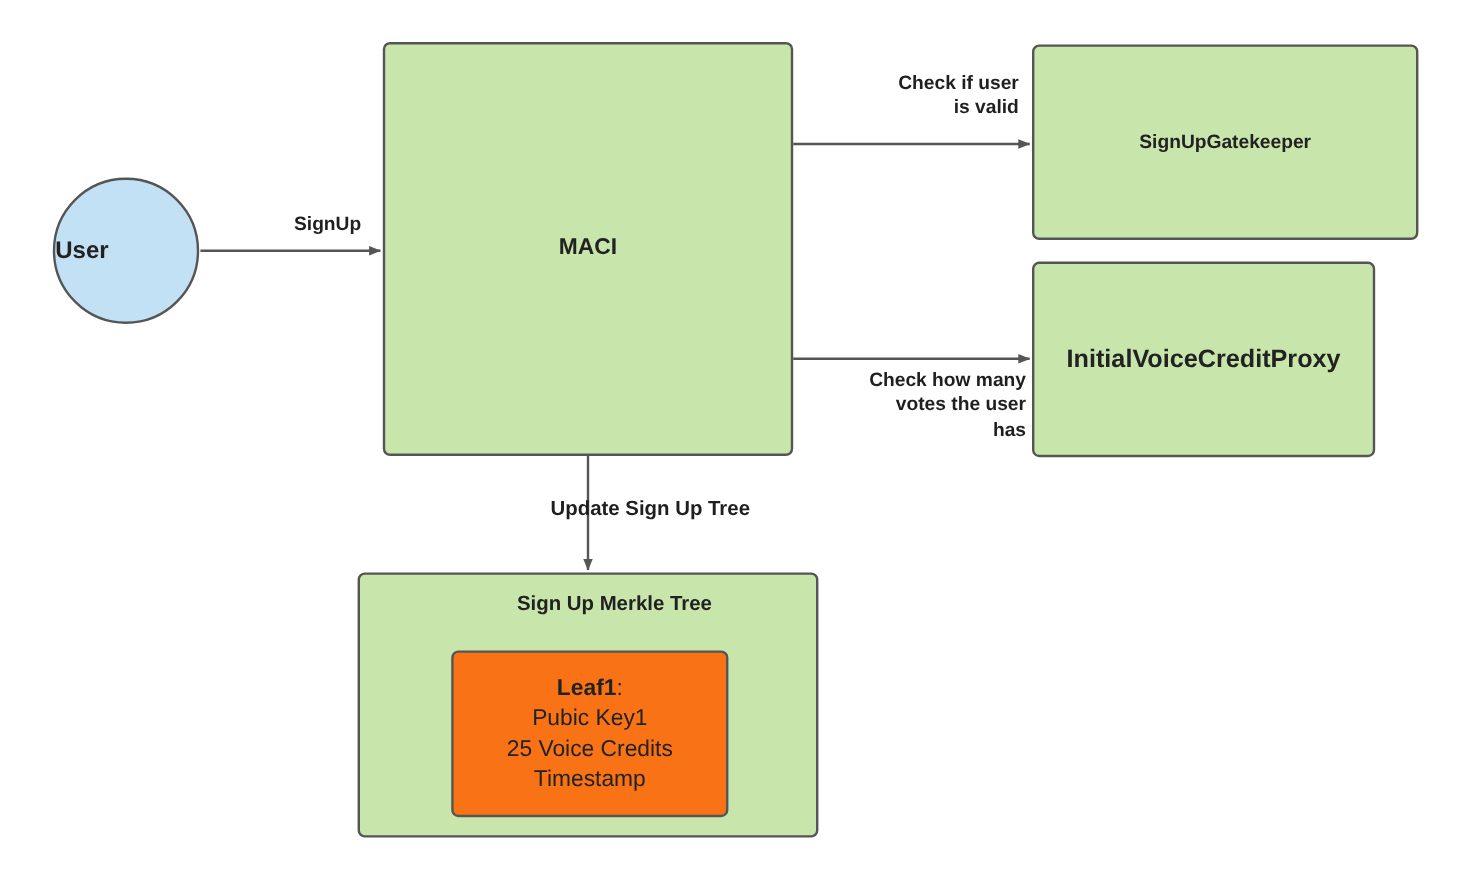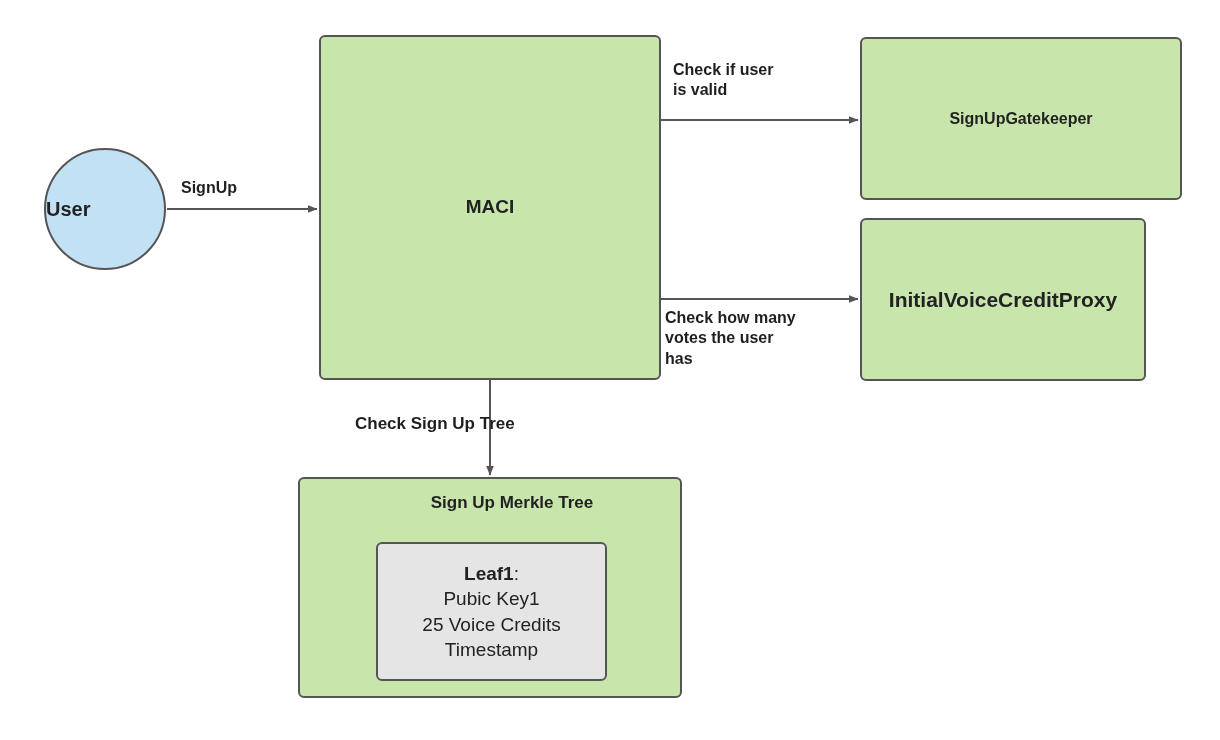--- a/index.html
+++ b/index.html
@@ -98,21 +98,21 @@
     margin-left: 44px;
   }
 
   #leaf-node {
     position: absolute;
     box-sizing: border-box;
     left: 76px; top: 63px;
     width: 231px; height: 139px;
     border: 2px solid #555555;
     border-radius: 6px;
-    background: #e5e5e5;
+    background: #f97316;
     display: flex;
     flex-direction: column;
     align-items: center;
     justify-content: center;
     color: #222222;
   }
   .leaf-line {
     font-size: 19px;
     line-height: 1.32;
     text-align: center;
@@ -120,21 +120,21 @@
   }
   .leaf-line.strong { font-weight: bold; }
   .leaf-line.strong .colon { font-weight: normal; }
 
   
   .edge-label {
     position: absolute;
     font-size: 16px;
     font-weight: bold;
     color: #1f1f1f;
-    text-align: left;
+    text-align: right;
     line-height: 1.28;
     white-space: pre-line;
   }
   #label-signup {
     left: 181px; top: 178px;
     width: 120px;
   }
   #label-check-valid {
     left: 673px; top: 60px;
     width: 176px;
@@ -207,15 +207,15 @@
 
   <div class="edge-label" id="label-signup">SignUp</div>
 
   <div class="edge-label" id="label-check-valid">Check if user
 is valid</div>
 
   <div class="edge-label" id="label-check-votes">Check how many
 votes the user
 has</div>
 
-  <div class="edge-label" id="label-update-tree">Check Sign Up Tree</div>
+  <div class="edge-label" id="label-update-tree">Update Sign Up Tree</div>
 
 </div>
 
 </body></html>

